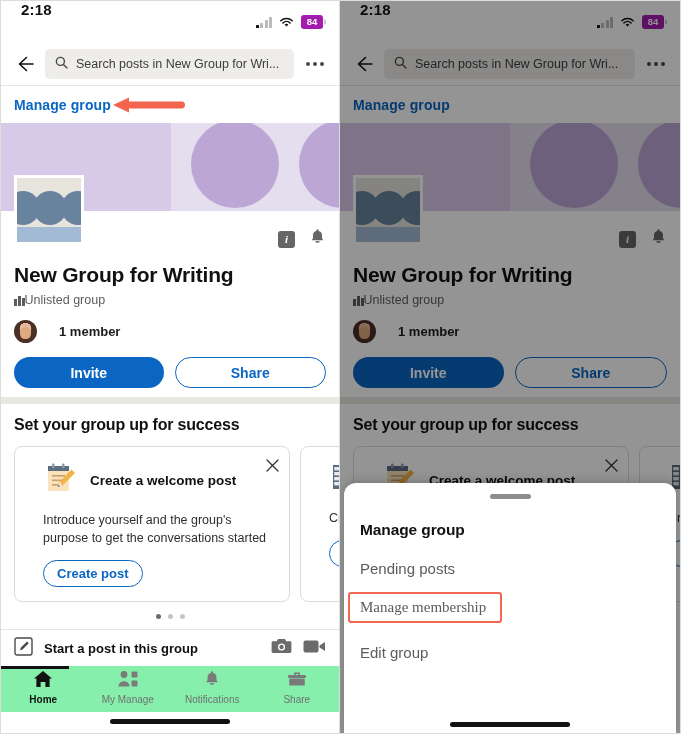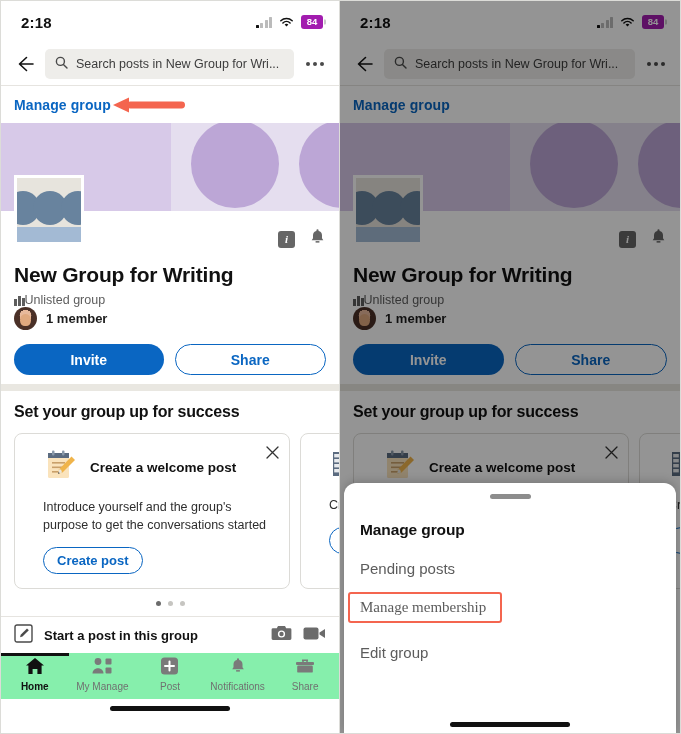--- a/index.html
+++ b/index.html
@@ -20,21 +20,21 @@
     width: 340px; height: 734px;
     background: #ffffff;
     overflow: hidden;
     border: 1px solid #dcdcd8;
   }
   .panel.right { width: 341px; border-left: none; }
 
   
   .statusbar {
     height: 42px;
-    display: flex; align-items: center; justify-content: space-between;
+    display: flex; justify-content: space-between;
     padding: 0 16px 0 20px;
     background: #fff;
   }
   .status-time { font-size: 15px; font-weight: bold; color: #111; letter-spacing: .2px; }
   .status-right { display: flex; align-items: center; gap: 7px; }
   .signal { display: flex; align-items: flex-end; gap: 1.5px; height: 11px; }
   .signal i { display:block; width: 3px; background: #111; border-radius: .5px; }
   .signal i:nth-child(1){ height:3px; }
   .signal i:nth-child(2){ height:5px; background:#bbb; }
   .signal i:nth-child(3){ height:8px; background:#bbb; }
@@ -127,21 +127,21 @@
     color:#fff; font-size: 11px; font-weight:bold; font-style: italic;
     display:flex; align-items:center; justify-content:center;
     font-family: "Liberation Serif", serif;
     cursor: pointer;
   }
   .bell { cursor:pointer; }
 
   .group-title { font-size: 21px; font-weight: bold; color:#111; letter-spacing: -.2px; margin-top: 8px; }
   .group-sub { display:flex; align-items:center; margin-top: 6px; }
   .group-sub span { font-size: 12.5px; color:#5d5d5d; }
-  .members-row { display:flex; align-items:center; gap: 9px; margin-top: 0; }
+  .members-row { display:flex; align-items:center; gap: 22px; margin-top: 13px; }
   .avatar {
     width: 23px; height: 23px; border-radius:50%;
     background: radial-gradient(circle at 50% 38%, #e8b99b 0 32%, #4a3027 33% 100%);
     position: relative; overflow:hidden;
   }
   .avatar:after {
     content:""; position:absolute; left:27%; top:30%; width:46%; height:52%;
     border-radius: 50% 50% 45% 45%; background:#e0a97f;
   }
   .members-txt { font-size: 13px; font-weight: bold; color:#1c1c1c; }
@@ -437,29 +437,20 @@
               <circle cx="7" cy="4.5" r="3.4" fill="#7a7a7a"></circle>
               <path d="M1.5 16.5c0-3 2.5-5.2 5.5-5.2s5.5 2.2 5.5 5.2z" fill="#7a7a7a"></path>
               <rect x="14.5" y="1.5" width="6" height="6" rx="1" fill="#7a7a7a"></rect>
               <rect x="14.5" y="10.5" width="6" height="6" rx="1" fill="#7a7a7a"></rect>
             </svg>
         </span>
         <span class="nav-label">My Manage</span>
       </div>
       <div class="nav-item">
         <span>
-          <svg width="19" height="18" viewBox="0 0 19 18">
-              <rect x="1" y="0.5" width="17" height="17" rx="3.5" fill="#7a7a7a"></rect>
-              <path d="M9.5 4.5v9M5 9h9" stroke="#fff" stroke-width="2" stroke-linecap="round"></path>
-            </svg>
-        </span>
-        <span class="nav-label">Post</span>
-      </div>
-      <div class="nav-item">
-        <span>
           <svg width="18" height="18" viewBox="0 0 18 18">
               <path d="M9 1.3a1.1 1.1 0 0 1 1.1 1.1v.5a4.6 4.6 0 0 1 3.4 4.4v3l1.3 2H3.2l1.3-2v-3a4.6 4.6 0 0 1 3.4-4.4v-.5A1.1 1.1 0 0 1 9 1.3z" fill="#7a7a7a"></path>
               <rect x="7.1" y="13.1" width="3.8" height="1.5" fill="#7a7a7a"></rect>
             </svg>
         </span>
         <span class="nav-label">Notifications</span>
       </div>
       <div class="nav-item">
         <span>
           <svg width="20" height="18" viewBox="0 0 20 18">

